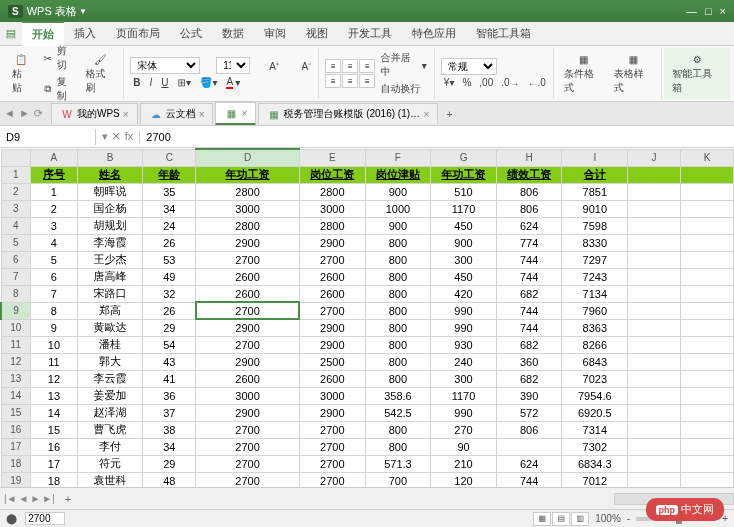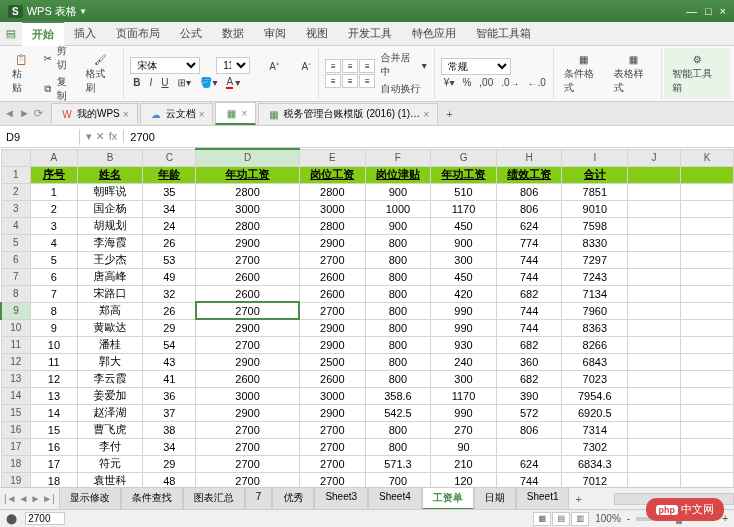--- a/index.html
+++ b/index.html
@@ -29,21 +29,21 @@
     .doc-tabs { background: #e8e8e8; height: 24px; display: flex; align-items: center; padding: 0 4px; gap: 2px; border-bottom: 1px solid #d0d0d0; }
     .doc-tab { display: flex; align-items: center; gap: 3px; padding: 3px 8px; background: #f0f0f0; border: 1px solid #ccc; border-bottom: none; font-size: 10px; cursor: pointer; max-width: 180px; }
     .doc-tab.active { background: #fff; border-bottom: 2px solid #4a8c4a; }
     .doc-tab .icon-sm { color: #4a8c4a; }
     .doc-tab-text { overflow: hidden; text-overflow: ellipsis; white-space: nowrap; }
     .tab-close { color: #888; font-size: 10px; }
     .tab-add { padding: 2px 6px; cursor: pointer; color: #666; }
     .nav-icons { display: flex; gap: 4px; margin-right: 6px; color: #888; }
     
     .formula-bar { background: #fff; height: 22px; display: flex; align-items: center; border-bottom: 1px solid #d0d0d0; }
-    .name-box { width: 80px; border-right: 1px solid #ccc; padding: 2px 6px; font-size: 11px; }
+    .name-box { width: 96px; border-right: 1px solid #ccc; padding: 2px 6px; font-size: 11px; }
     .fb-btns { display: flex; gap: 4px; padding: 0 6px; border-right: 1px solid #ccc; color: #888; }
     .fb-input { flex: 1; padding: 2px 6px; font-size: 11px; }
     
     .sheet-area { position: relative; height: 357px; overflow: hidden; }
     .sheet-table { border-collapse: collapse; font-size: 11px; width: 100%; }
     .sheet-table th, .sheet-table td { border: 1px solid #d4d4d4; text-align: center; padding: 0; height: 17px; }
     .col-header { background: #e8e8e8; color: #555; font-weight: normal; font-size: 10px; height: 18px; }
     .row-header { background: #e8e8e8; color: #555; font-weight: normal; width: 28px; font-size: 10px; }
     .row-header.active-rh { background: #d0e8d0; border-left: 2px solid #4a8c4a; }
     .col-header.active-ch { background: #d0e8d0; border-top: 2px solid #4a8c4a; }
@@ -157,21 +157,21 @@
     </div>
     <div class="ribbon-col">
       <div class="ribbon-btn-sm"><span>合并居中</span>▾</div>
       <div class="ribbon-btn-sm">
           <span>自动换行</span>
         </div>
     </div>
   </div>
   <div class="ribbon-group">
     <div class="ribbon-col">
-      <select class="font-select" style="width:70px"><option>常规</option></select>
+      <select class="font-select" style="width:56px"><option>常规</option></select>
       <div style="display:flex;gap:2px">
         <span class="ribbon-btn-sm">¥▾</span>
         <span class="ribbon-btn-sm">%</span>
         <span class="ribbon-btn-sm">,00</span>
         <span class="ribbon-btn-sm">.0→</span>
         <span class="ribbon-btn-sm">←.0</span>
       </div>
     </div>
   </div>
   <div class="ribbon-group">
@@ -533,32 +533,20 @@
   </table>
 </div>
 
 <div class="sheet-tabs">
   <div class="st-nav">
     <span>|◄</span>
     <span>◄</span>
     <span>►</span>
     <span>►|</span>
   </div>
-  <div id="sheet-tabs-container" style="display:flex">
-      <div class="sheet-tab">显示修改</div>
-      <div class="sheet-tab">条件查找</div>
-      <div class="sheet-tab">图表汇总</div>
-      <div class="sheet-tab">7</div>
-      <div class="sheet-tab">优秀</div>
-      <div class="sheet-tab">Sheet3</div>
-      <div class="sheet-tab">Sheet4</div>
-      <div class="sheet-tab active">工资单</div>
-      <div class="sheet-tab">日期</div>
-      <div class="sheet-tab">Sheet1</div>
-    </div>
   <span class="tab-add">+</span>
   <div class="st-scroll"></div>
 </div>
 
 <div class="statusbar">
   <span>⬤</span>
   <input class="sb-input" value="2700" style="">
   <div class="sb-right">
     <div class="view-btns">
       <span class="view-btn">▦</span>

